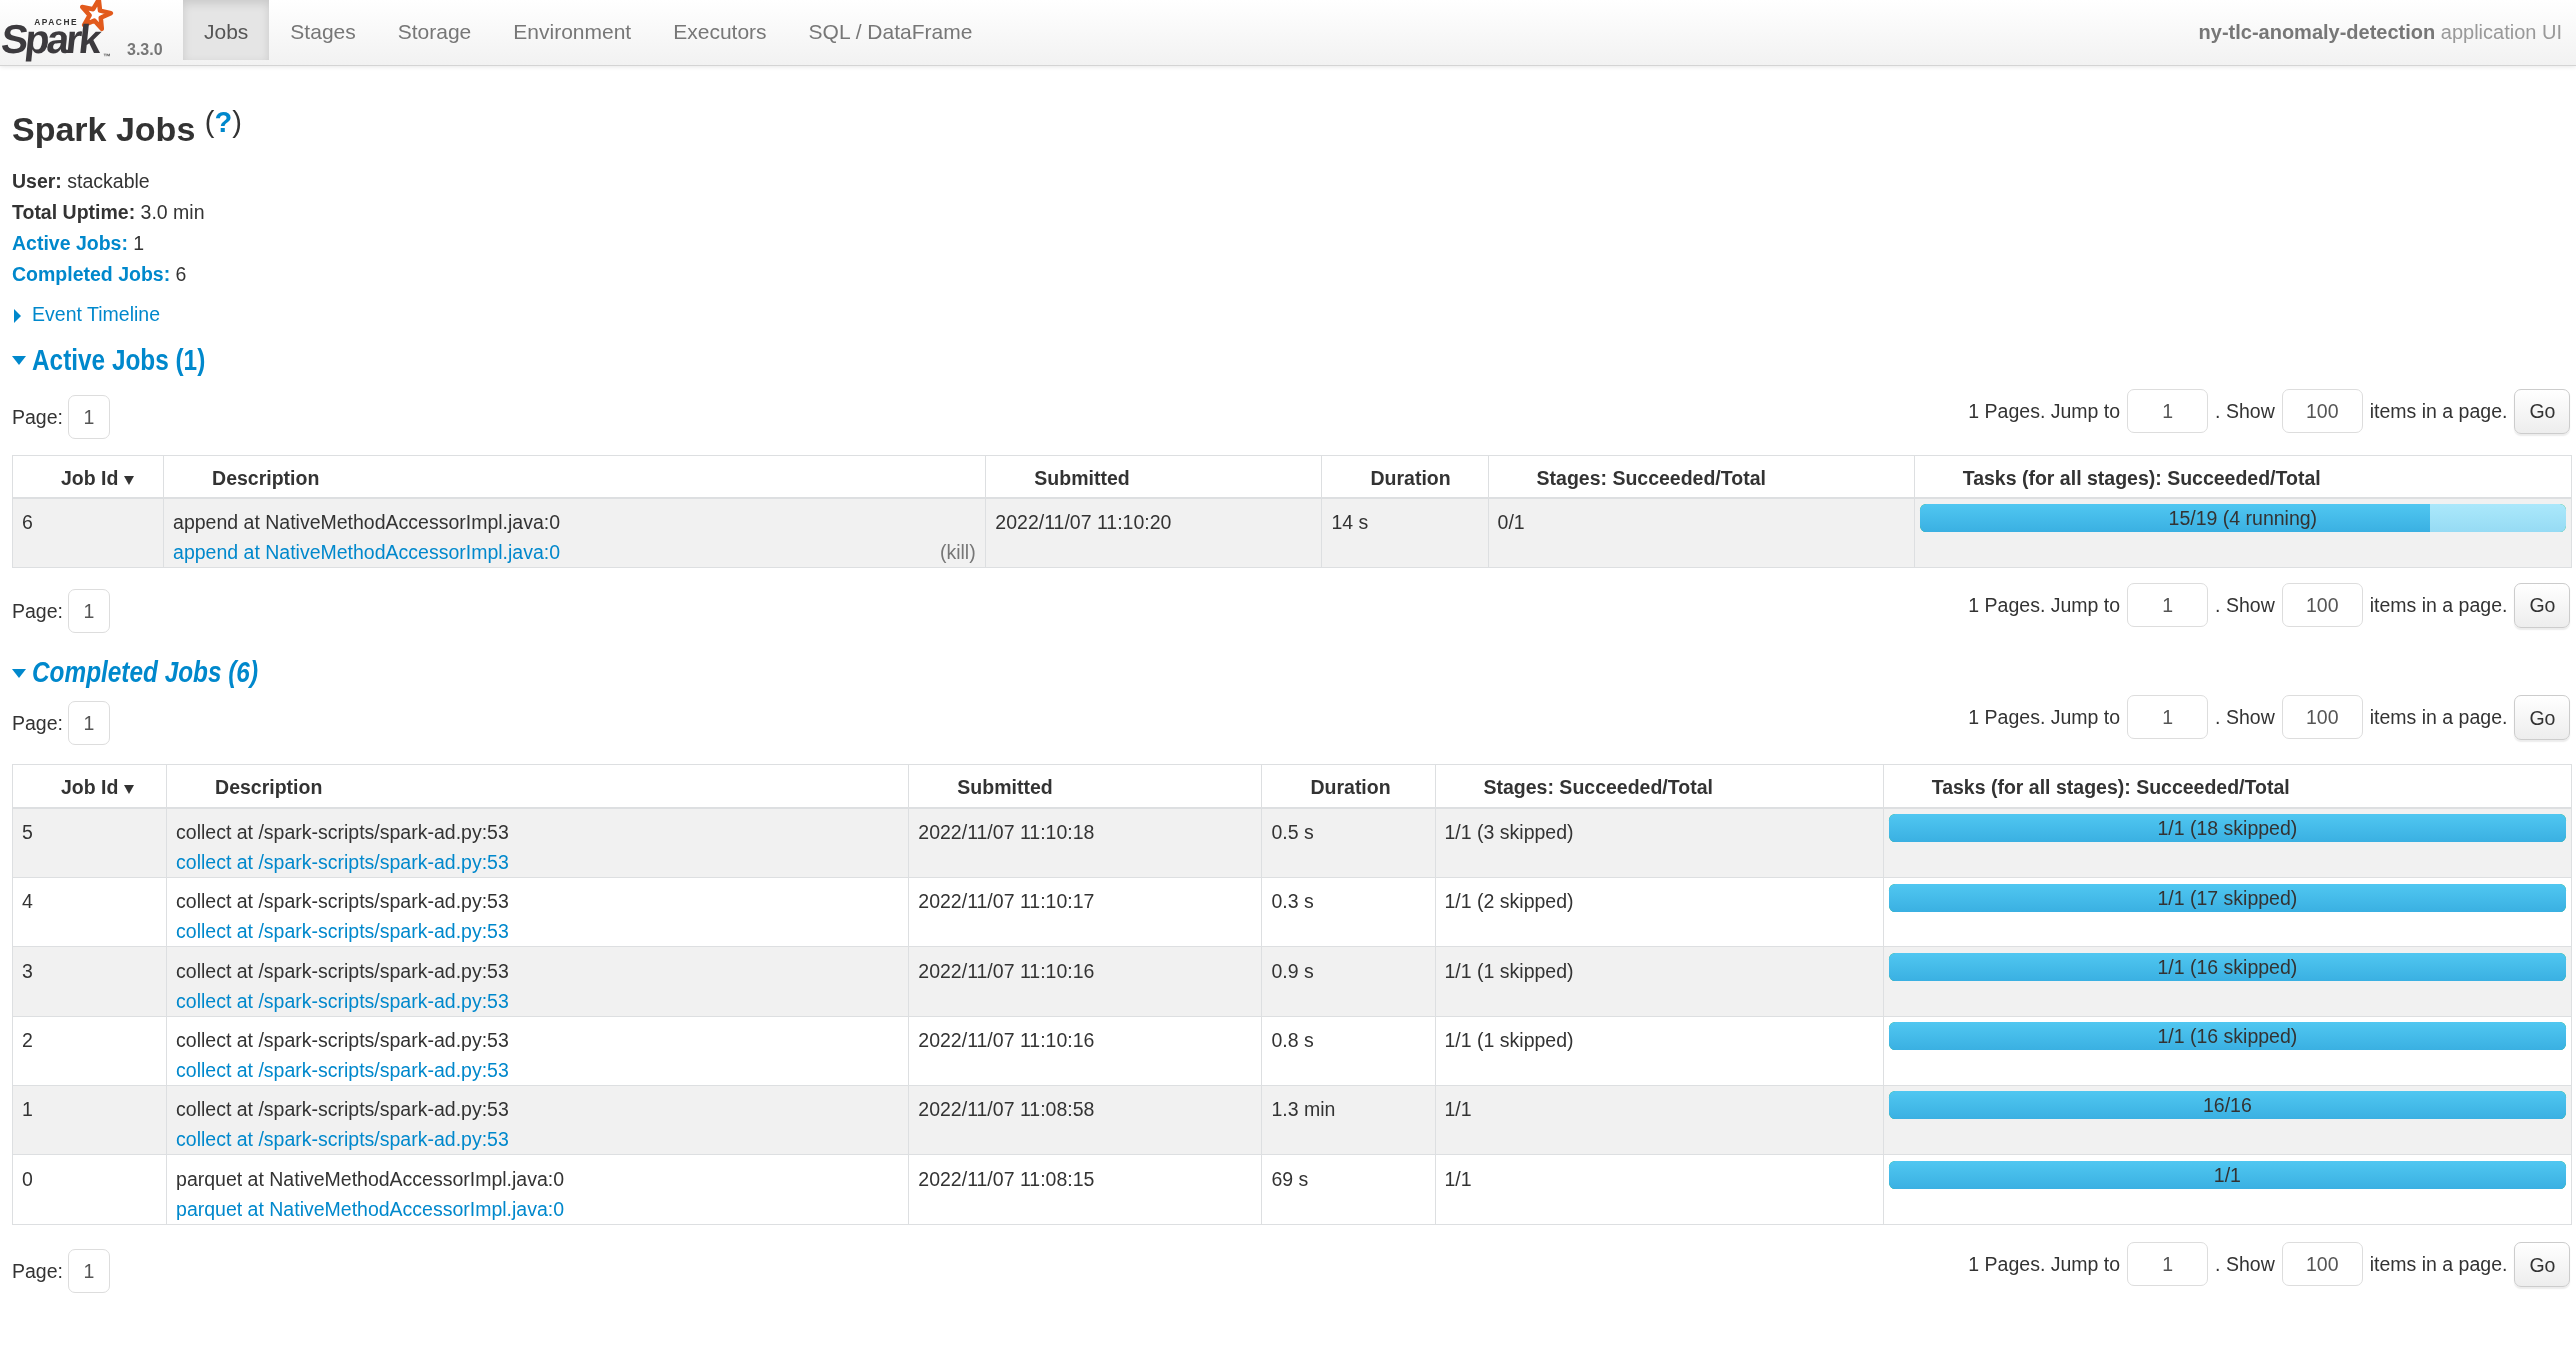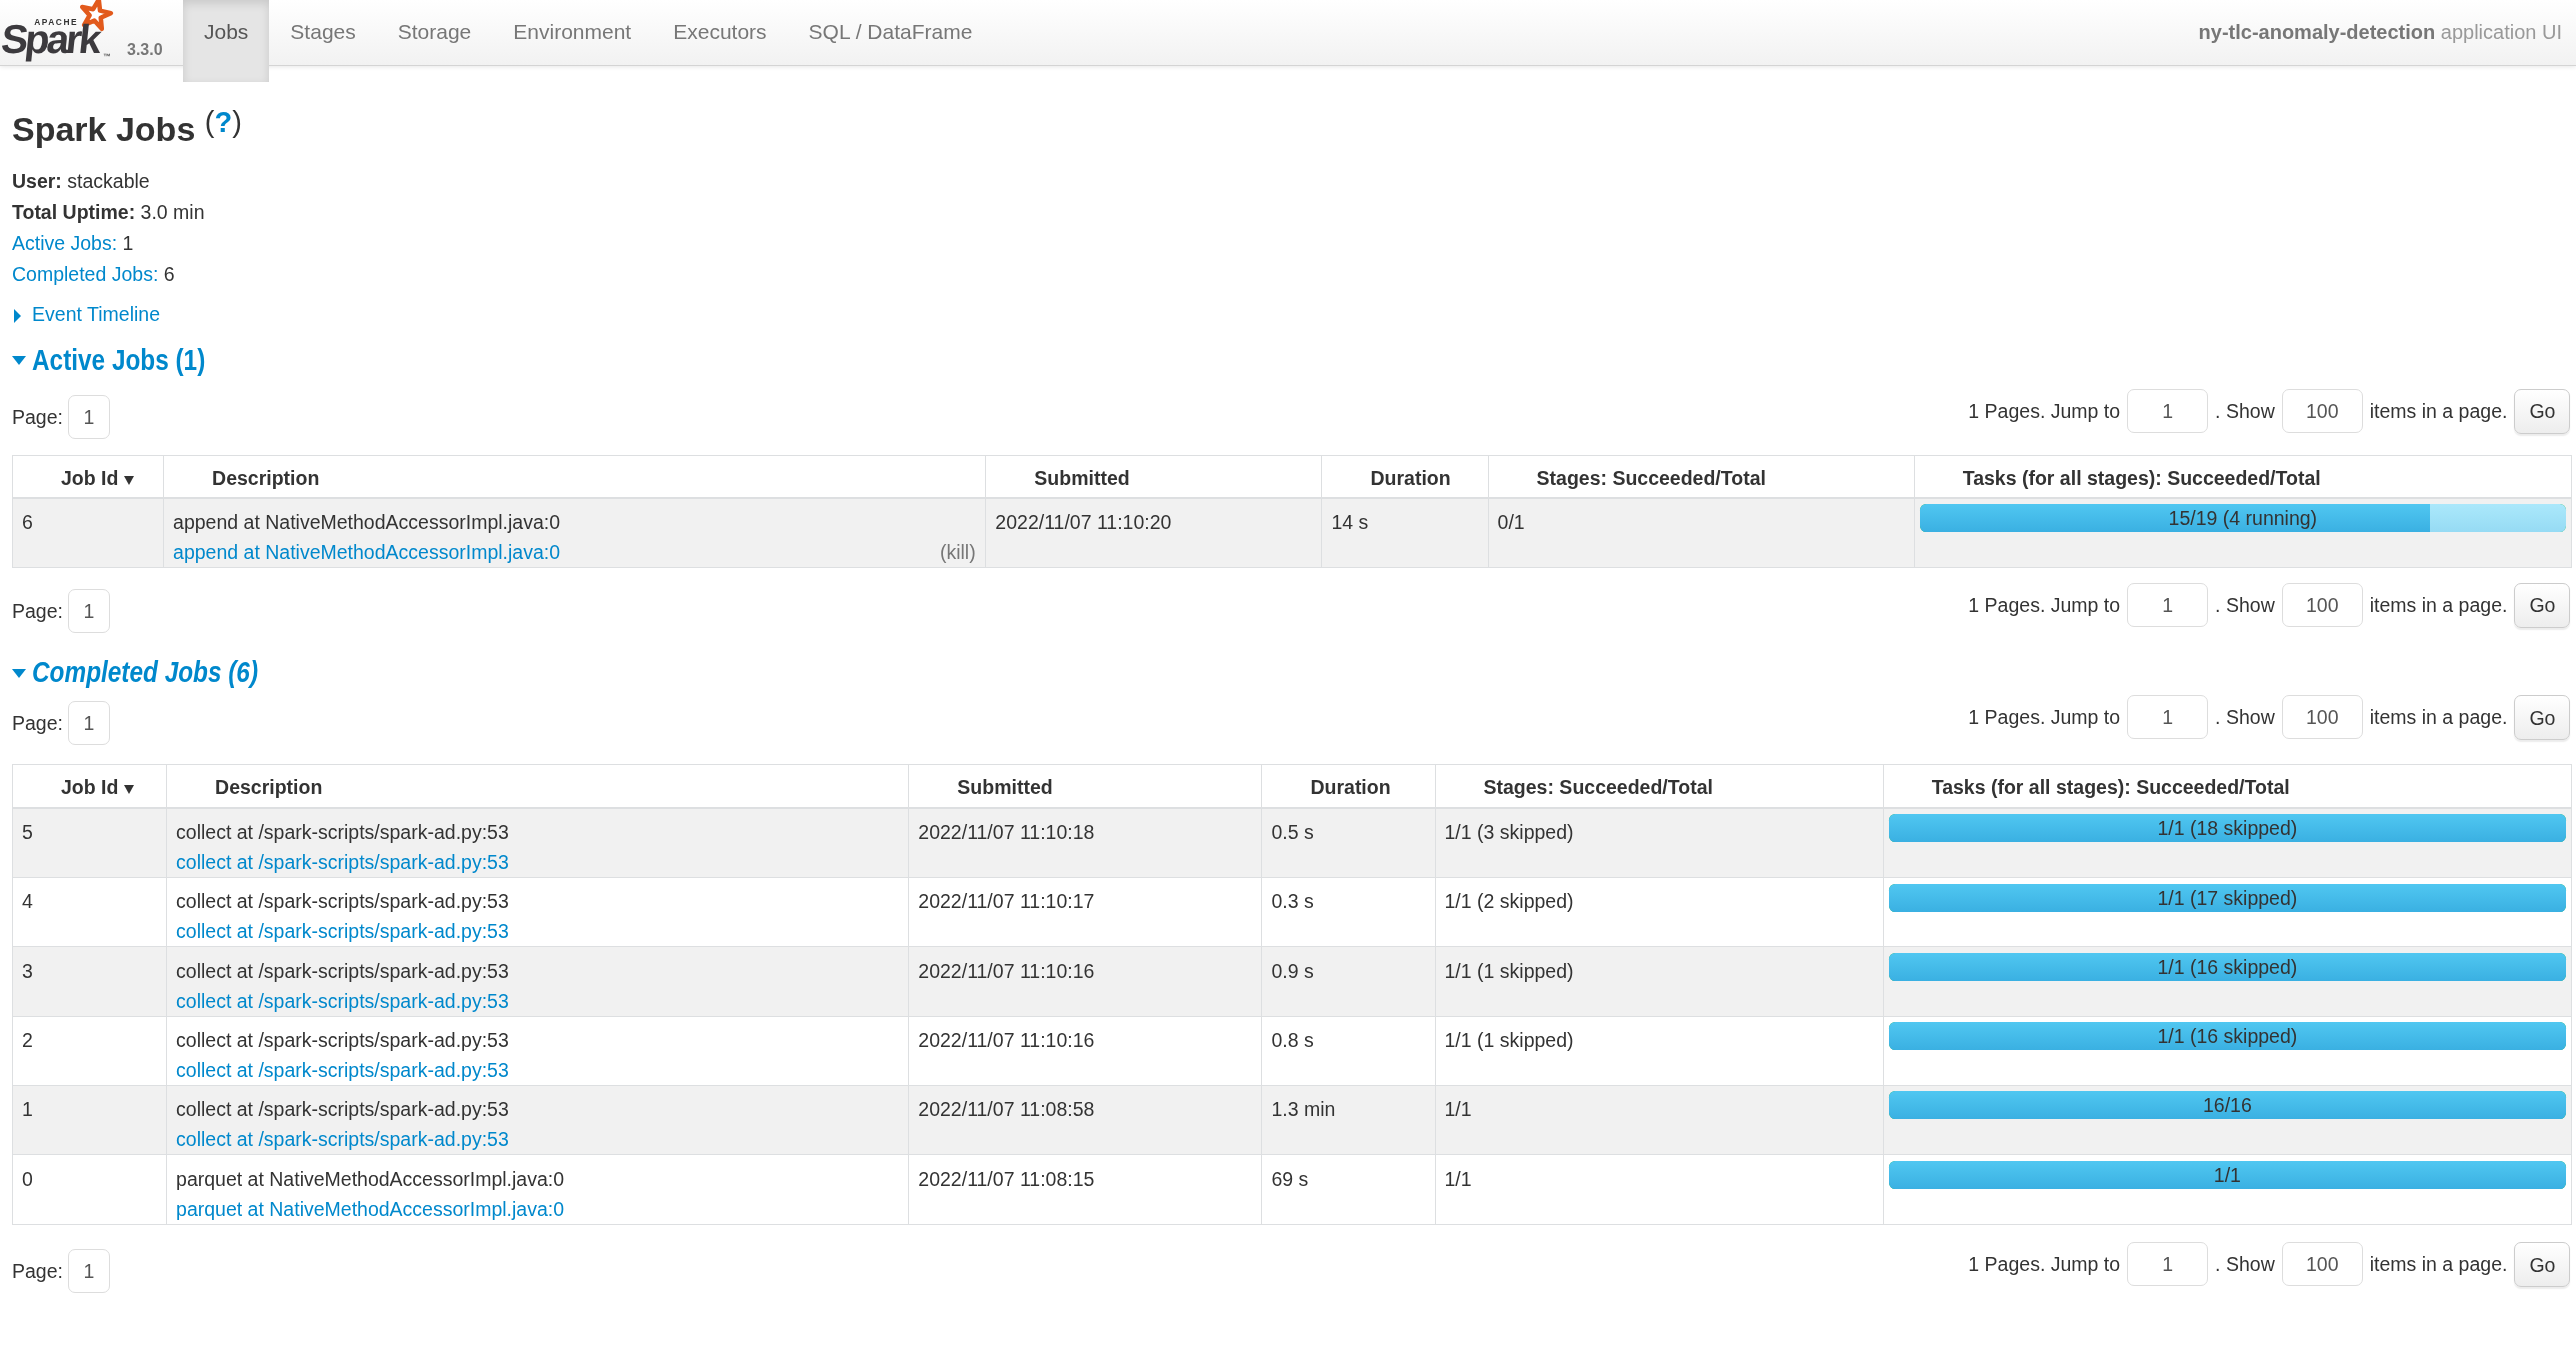--- a/index.html
+++ b/index.html
@@ -34,21 +34,21 @@
   padding:0 0 5.6px 7px;
   width:56px;
 }
 .nav { display:flex; list-style:none; flex:none; }
 .nav li a {
   display:block;
   font-size:21px;
   color:#777;
   padding:0 21px;
   line-height:63px;
-  height:82px;
+  height:60px;
 }
 .nav li.active a {
   background:#e5e5e5;
   color:#555;
   box-shadow:inset 0 3.5px 9.7px rgba(0,0,0,0.125);
 }
 .appname {
   margin-left:auto;
   align-self:center;
   padding-right:14px;
@@ -66,21 +66,21 @@
   color:#333;
   margin-top:44px;
   line-height:39px;
 }
 h3.title sup { font-size:29px; position:relative; top:-9px; vertical-align:baseline; font-weight:normal; }
 h3.title sup a { font-weight:bold; }
 
 ul.infolist { list-style:none; margin-top:14.6px; }
 ul.infolist li { line-height:31px; }
 ul.infolist li b { }
-.linkb { color:#0088cc; font-weight:normal; }
+.linkb { color:#0088cc; font-weight:bold; }
 
 .timeline { margin-top:14px; line-height:21px; font-size:19.5px; }
 .arrow-right {
   display:inline-block; width:0; height:0;
   border-top:7.7px solid transparent;
   border-bottom:7.7px solid transparent;
   border-left:7px solid #0088cc;
   margin-left:2.1px;
   margin-right:11px;
   vertical-align:-2.1px;

